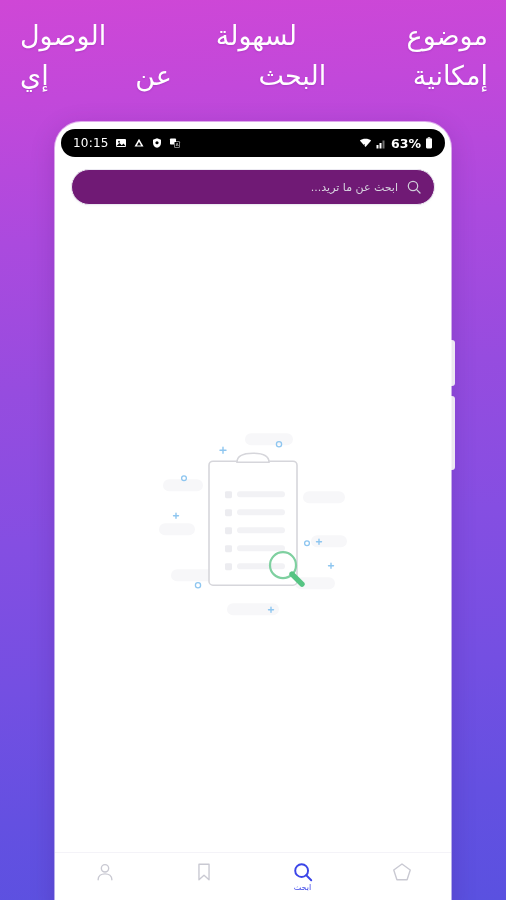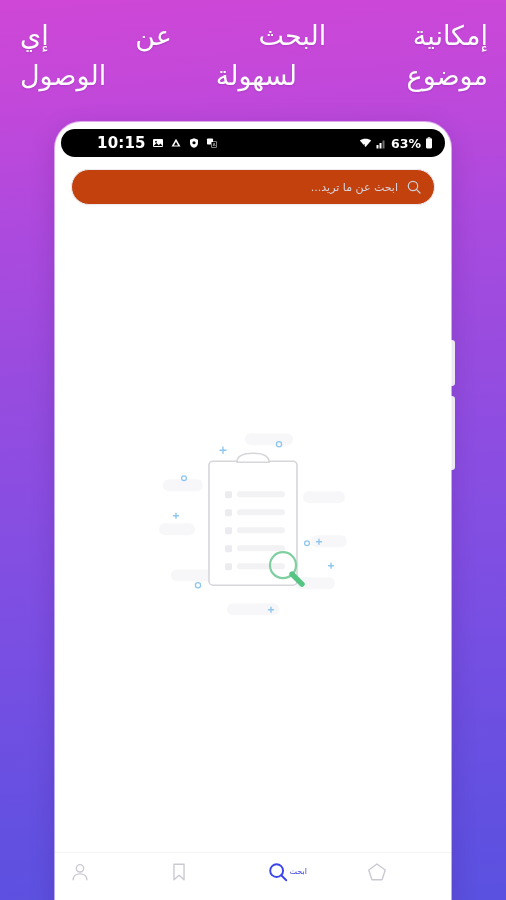--- a/index.html
+++ b/index.html
@@ -51,30 +51,30 @@
 
   
   .statusbar {
     position:relative; height:28px; margin:7px 6px 0 6px;
     background:#000000; border-radius:15px;
     display:flex; align-items:center;
     padding:0 12px;
     color:#ffffff;
   }
   .sb-left { display:flex; align-items:center; gap:6px; }
-  .sb-time { font-size:15px; font-weight:700; letter-spacing:.2px;margin-left:24px; }
+  .sb-time { font-size:12px; font-weight:400; letter-spacing:.2px; }
   .sb-right { margin-left:auto; display:flex; align-items:center; gap:4px; }
   .sb-pct { font-size:12.5px; font-weight:600; }
   .sbi { display:block; }
 
   
   .searchwrap { padding:12px 16px 0 16px; }
   .searchbar {
     height:36px; border:1px solid #eceaf2; border-radius:18px;
-    background:#c2410c;
+    background:#701a75;
     display:flex; flex-direction:row-reverse; align-items:center;
     padding:0 12px; gap:8px;
     box-shadow:0 1px 2px rgba(120,110,160,.05);
   }
   .search-ph {
     direction:rtl; text-align:right;
     font-size:11px; color:#d8d5e0; flex:1;
     overflow:hidden; white-space:nowrap;
   }
 
@@ -91,36 +91,36 @@
 
   
   .navbar {
     position:absolute; left:0; right:0; bottom:0; height:60px;
     background:#ffffff;
     border-top:1px solid #f4f3f8;
     display:flex; align-items:flex-start; justify-content:space-around;
     padding-top:8px;
   }
   .navitem {
-    width:72px; display:flex; flex-direction:row;
+    width:72px; display:flex; flex-direction:column;
     align-items:center; gap:1px; cursor:pointer;
   }
   .nav-label {
     font-size:8px; color:#3b45e8; direction:rtl;
     margin-top:-1px; letter-spacing:0;
   }
 </style>
 </head>
 <body>
 
 <div class="stage">
 
   <div class="headline">
+    <span class="ln">موضوع لسهولة الوصول</span>
     <span class="ln">إمكانية البحث عن إي</span>
-    <span class="ln">موضوع لسهولة الوصول</span>
   </div>
 
   <div class="side-btn b1"></div>
   <div class="side-btn b2"></div>
 
   <div class="phone">
 
     <div class="statusbar">
       <div class="sb-left">
         <span class="sb-time">10:15</span>

